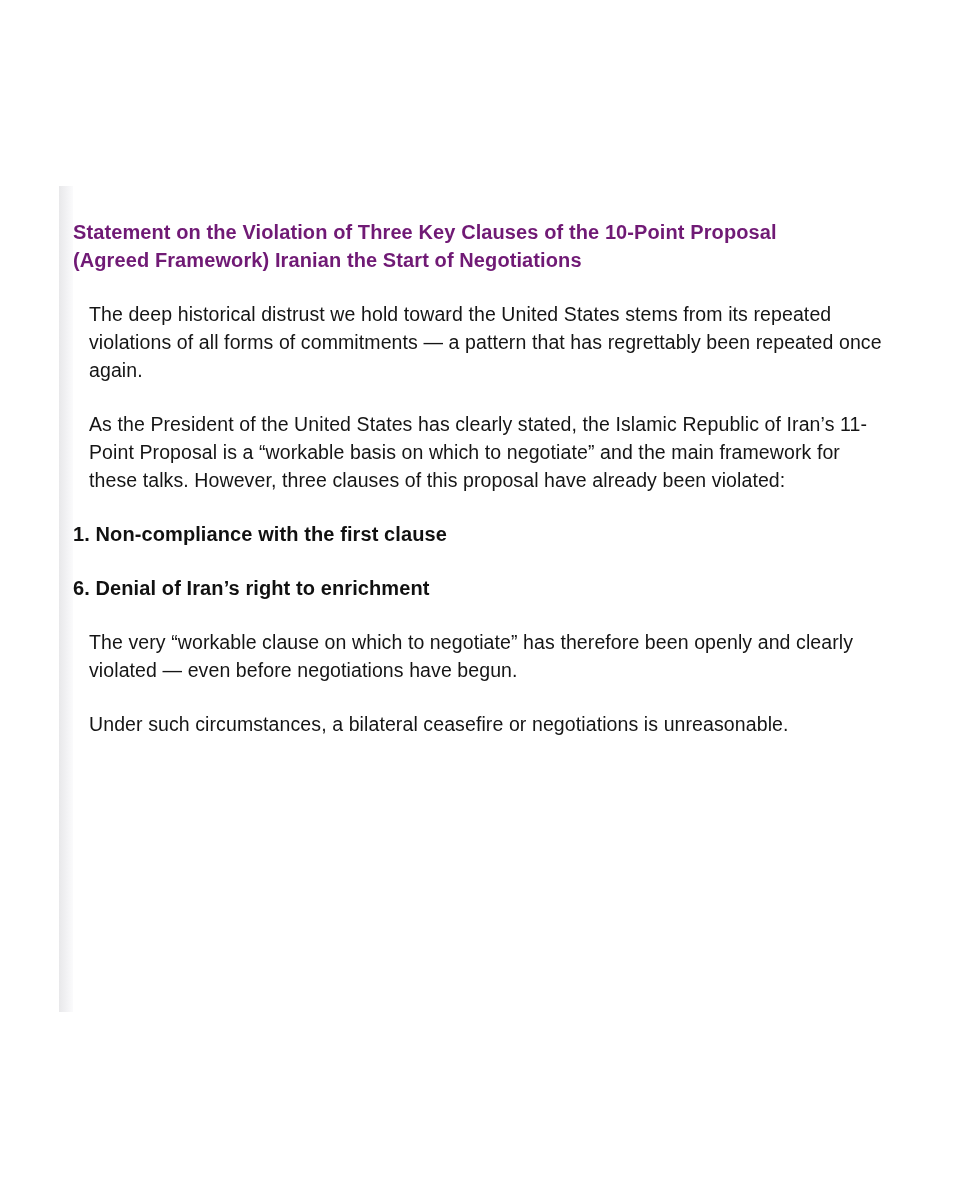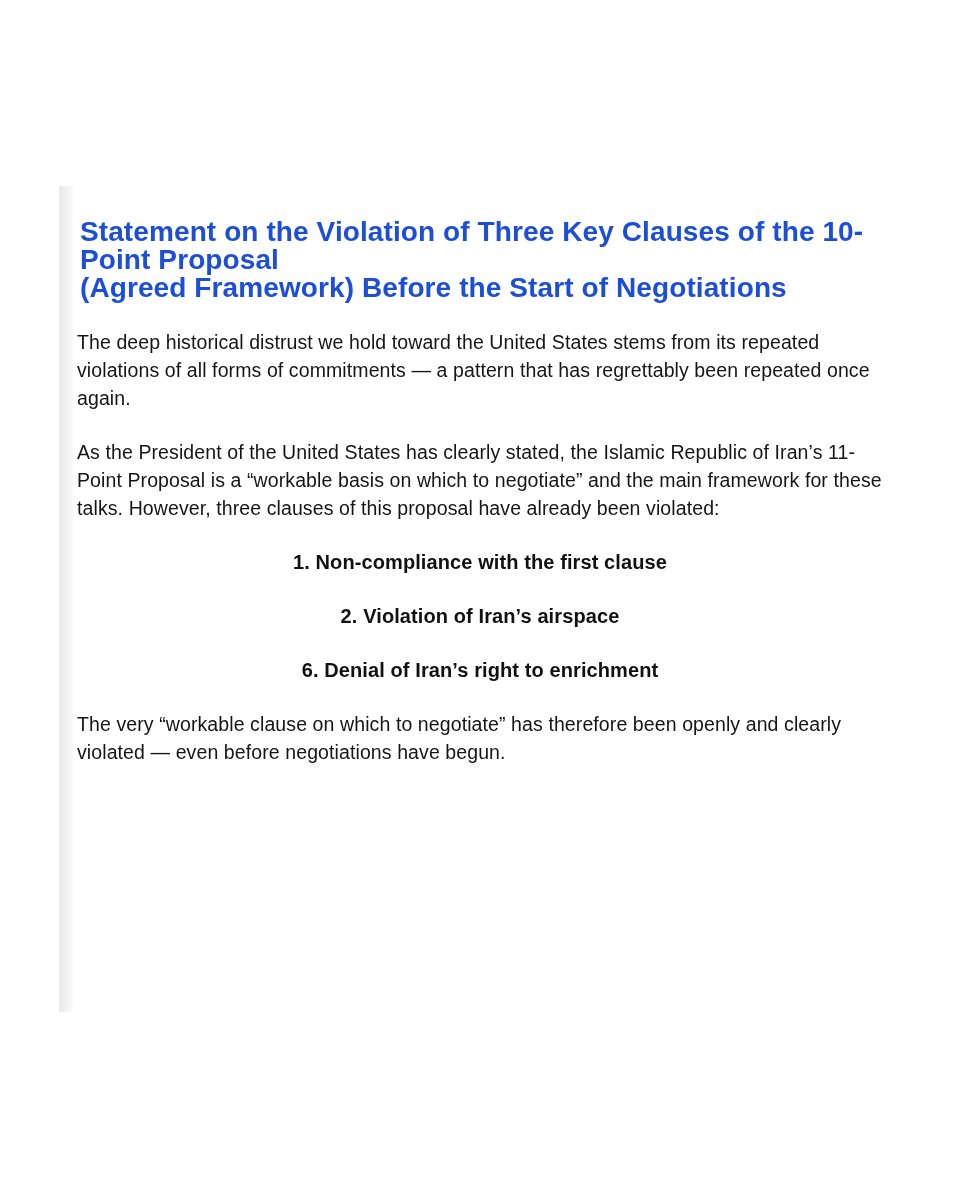--- a/index.html
+++ b/index.html
@@ -26,38 +26,37 @@
   .content {
     position: absolute;
     left: 73px;
     top: 218px;
     width: 814px;
     font-size: 19.5px;
     line-height: 28px;
     letter-spacing: 0.1px;
   }
   .title {
-    font-size: 28px;
+    font-size: 20px;
     font-weight: 700;
     line-height: 28px;
-    margin: 0 0 26px 7px;
-    color: #1d4ed8;
+    margin: 0 0 26px 0;
+    color: #701a75;
   }
   .title-line {
     display: block;
   }
   .content p {
-    margin: 0 0 26px 4px;
+    margin: 0 0 26px 16px;
   }
   .content p:last-child {
     margin-bottom: 0;
   }
   .section {
     margin: 10px 0 26px 0;
-    text-align: center;
   }
   .section-heading {
     font-size: 20px;
     font-weight: 700;
     line-height: 28px;
     margin: 0;
     color: #111111;
   }
   .section .section-body {
     margin: 0;
@@ -67,37 +66,37 @@
 <body>
 
 <div class="page">
 
   <div class="left-shade"></div>
 
   <div class="content">
 
     <h1 class="title">
       <span class="title-line">Statement on the Violation of Three Key Clauses of the 10-Point Proposal</span>
-      <span class="title-line">(Agreed Framework) Before the Start of Negotiations</span>
+      <span class="title-line">(Agreed Framework) Iranian the Start of Negotiations</span>
     </h1>
 
     <p>The deep historical distrust we hold toward the United States stems from its repeated violations of all forms of commitments — a pattern that has regrettably been repeated once again.</p>
 
     <p>As the President of the United States has clearly stated, the Islamic Republic of Iran’s 11-Point Proposal is a “workable basis on which to negotiate” and the main framework for these talks. However, three clauses of this proposal have already been violated:</p>
 
     <div class="section">
       <h2 class="section-heading">1. Non-compliance with the first clause</h2>
     </div>
 
     <div class="section">
-      <h2 class="section-heading">2. Violation of Iran’s airspace</h2>
     </div>
 
     <div class="section">
       <h2 class="section-heading">6. Denial of Iran’s right to enrichment</h2>
     </div>
 
     <p>The very “workable clause on which to negotiate” has therefore been openly and clearly violated — even before negotiations have begun.</p>
 
+    <p>Under such circumstances, a bilateral ceasefire or negotiations is unreasonable.</p>
 
   </div>
 
 </div>
 
 </body></html>

